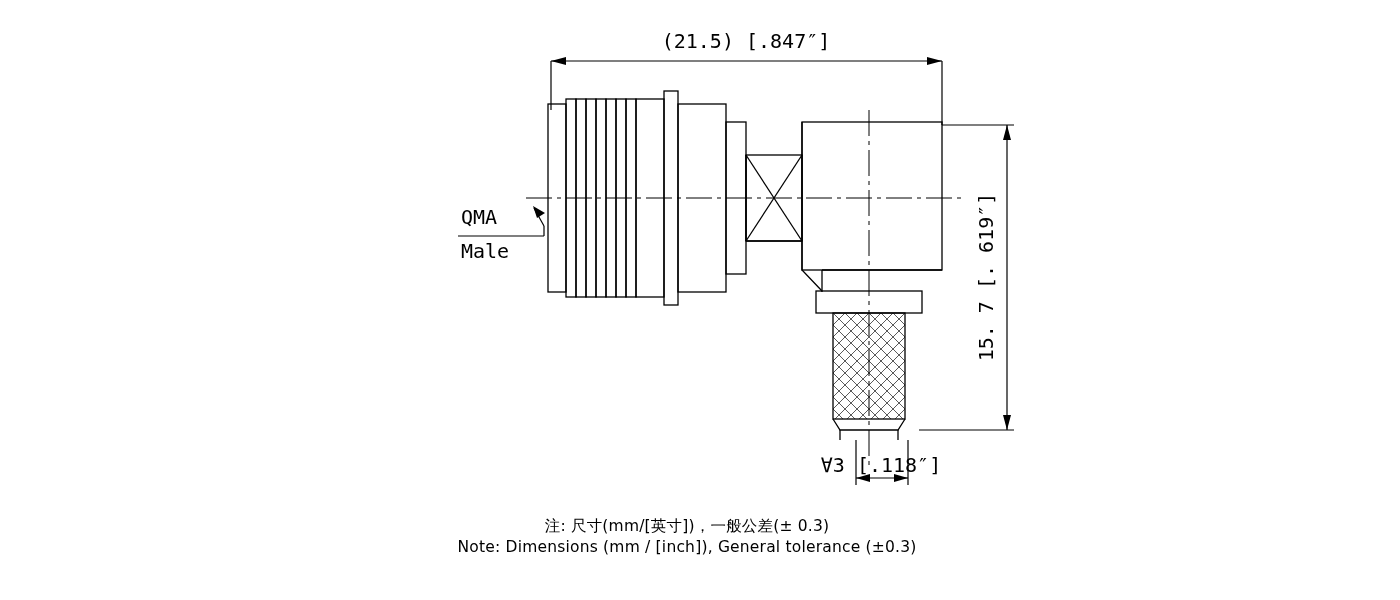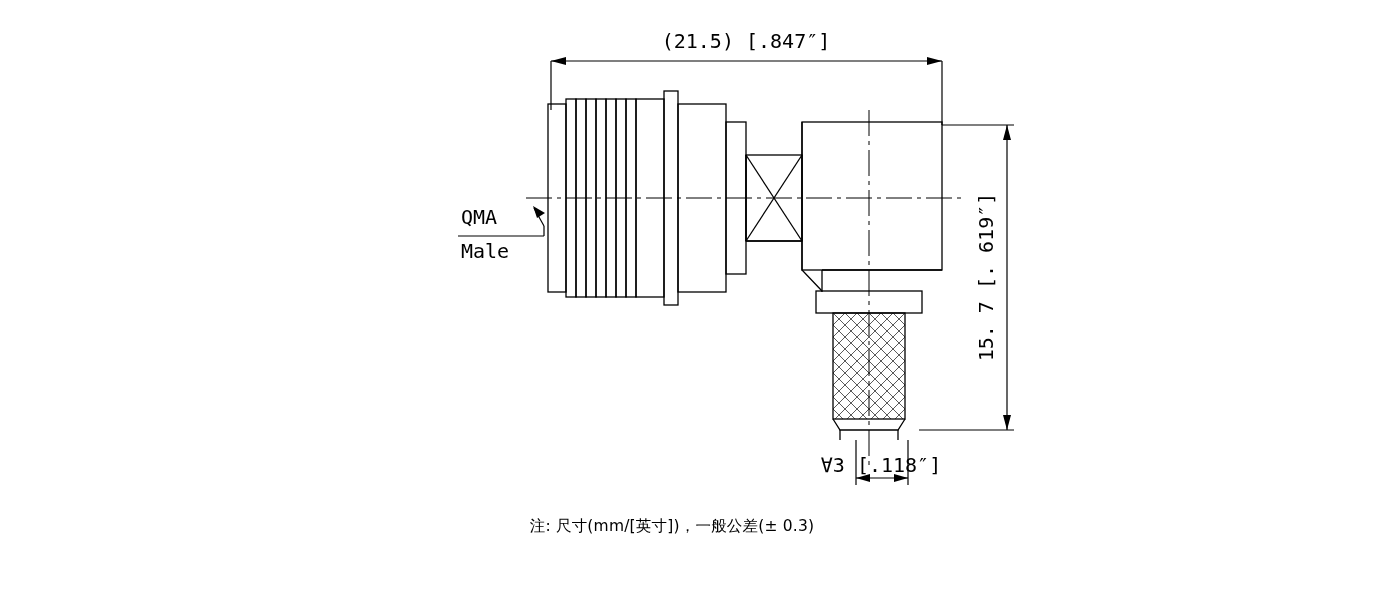--- a/index.html
+++ b/index.html
@@ -22,21 +22,21 @@
     margin-left: 36px;
   }
   svg.drawing {
     position: absolute;
     left: 0; top: 0;
     width: 1400px;
     height: 600px;
   }
   .notes {
     position: absolute;
-    left: 0;
+    left: 15px;
     top: 516px;
     width: 1272px;
     text-align: center;
     color: #000;
   }
   .note-cn {
     font-family: "DejaVu Sans", sans-serif;
     font-size: 15.5px;
     line-height: 21px;
     letter-spacing: 0.2px;
@@ -176,15 +176,16 @@
 
     <g stroke="#000" stroke-width="1" stroke-dasharray="26 5 4 5" fill="none">
       <line x1="490" y1="198" x2="930" y2="198"></line>
       <line x1="833" y1="110" x2="833" y2="470"></line>
     </g>
 
   </svg>
 
   <div class="notes">
     <div class="note-cn">注: 尺寸(mm/[英寸])，一般公差(± 0.3)</div>
+    <div class="note-en">Note: Dimensions (mm / [inch]), General tolerance (±0.3)</div>
   </div>
 
 </div>
 
 </body></html>

